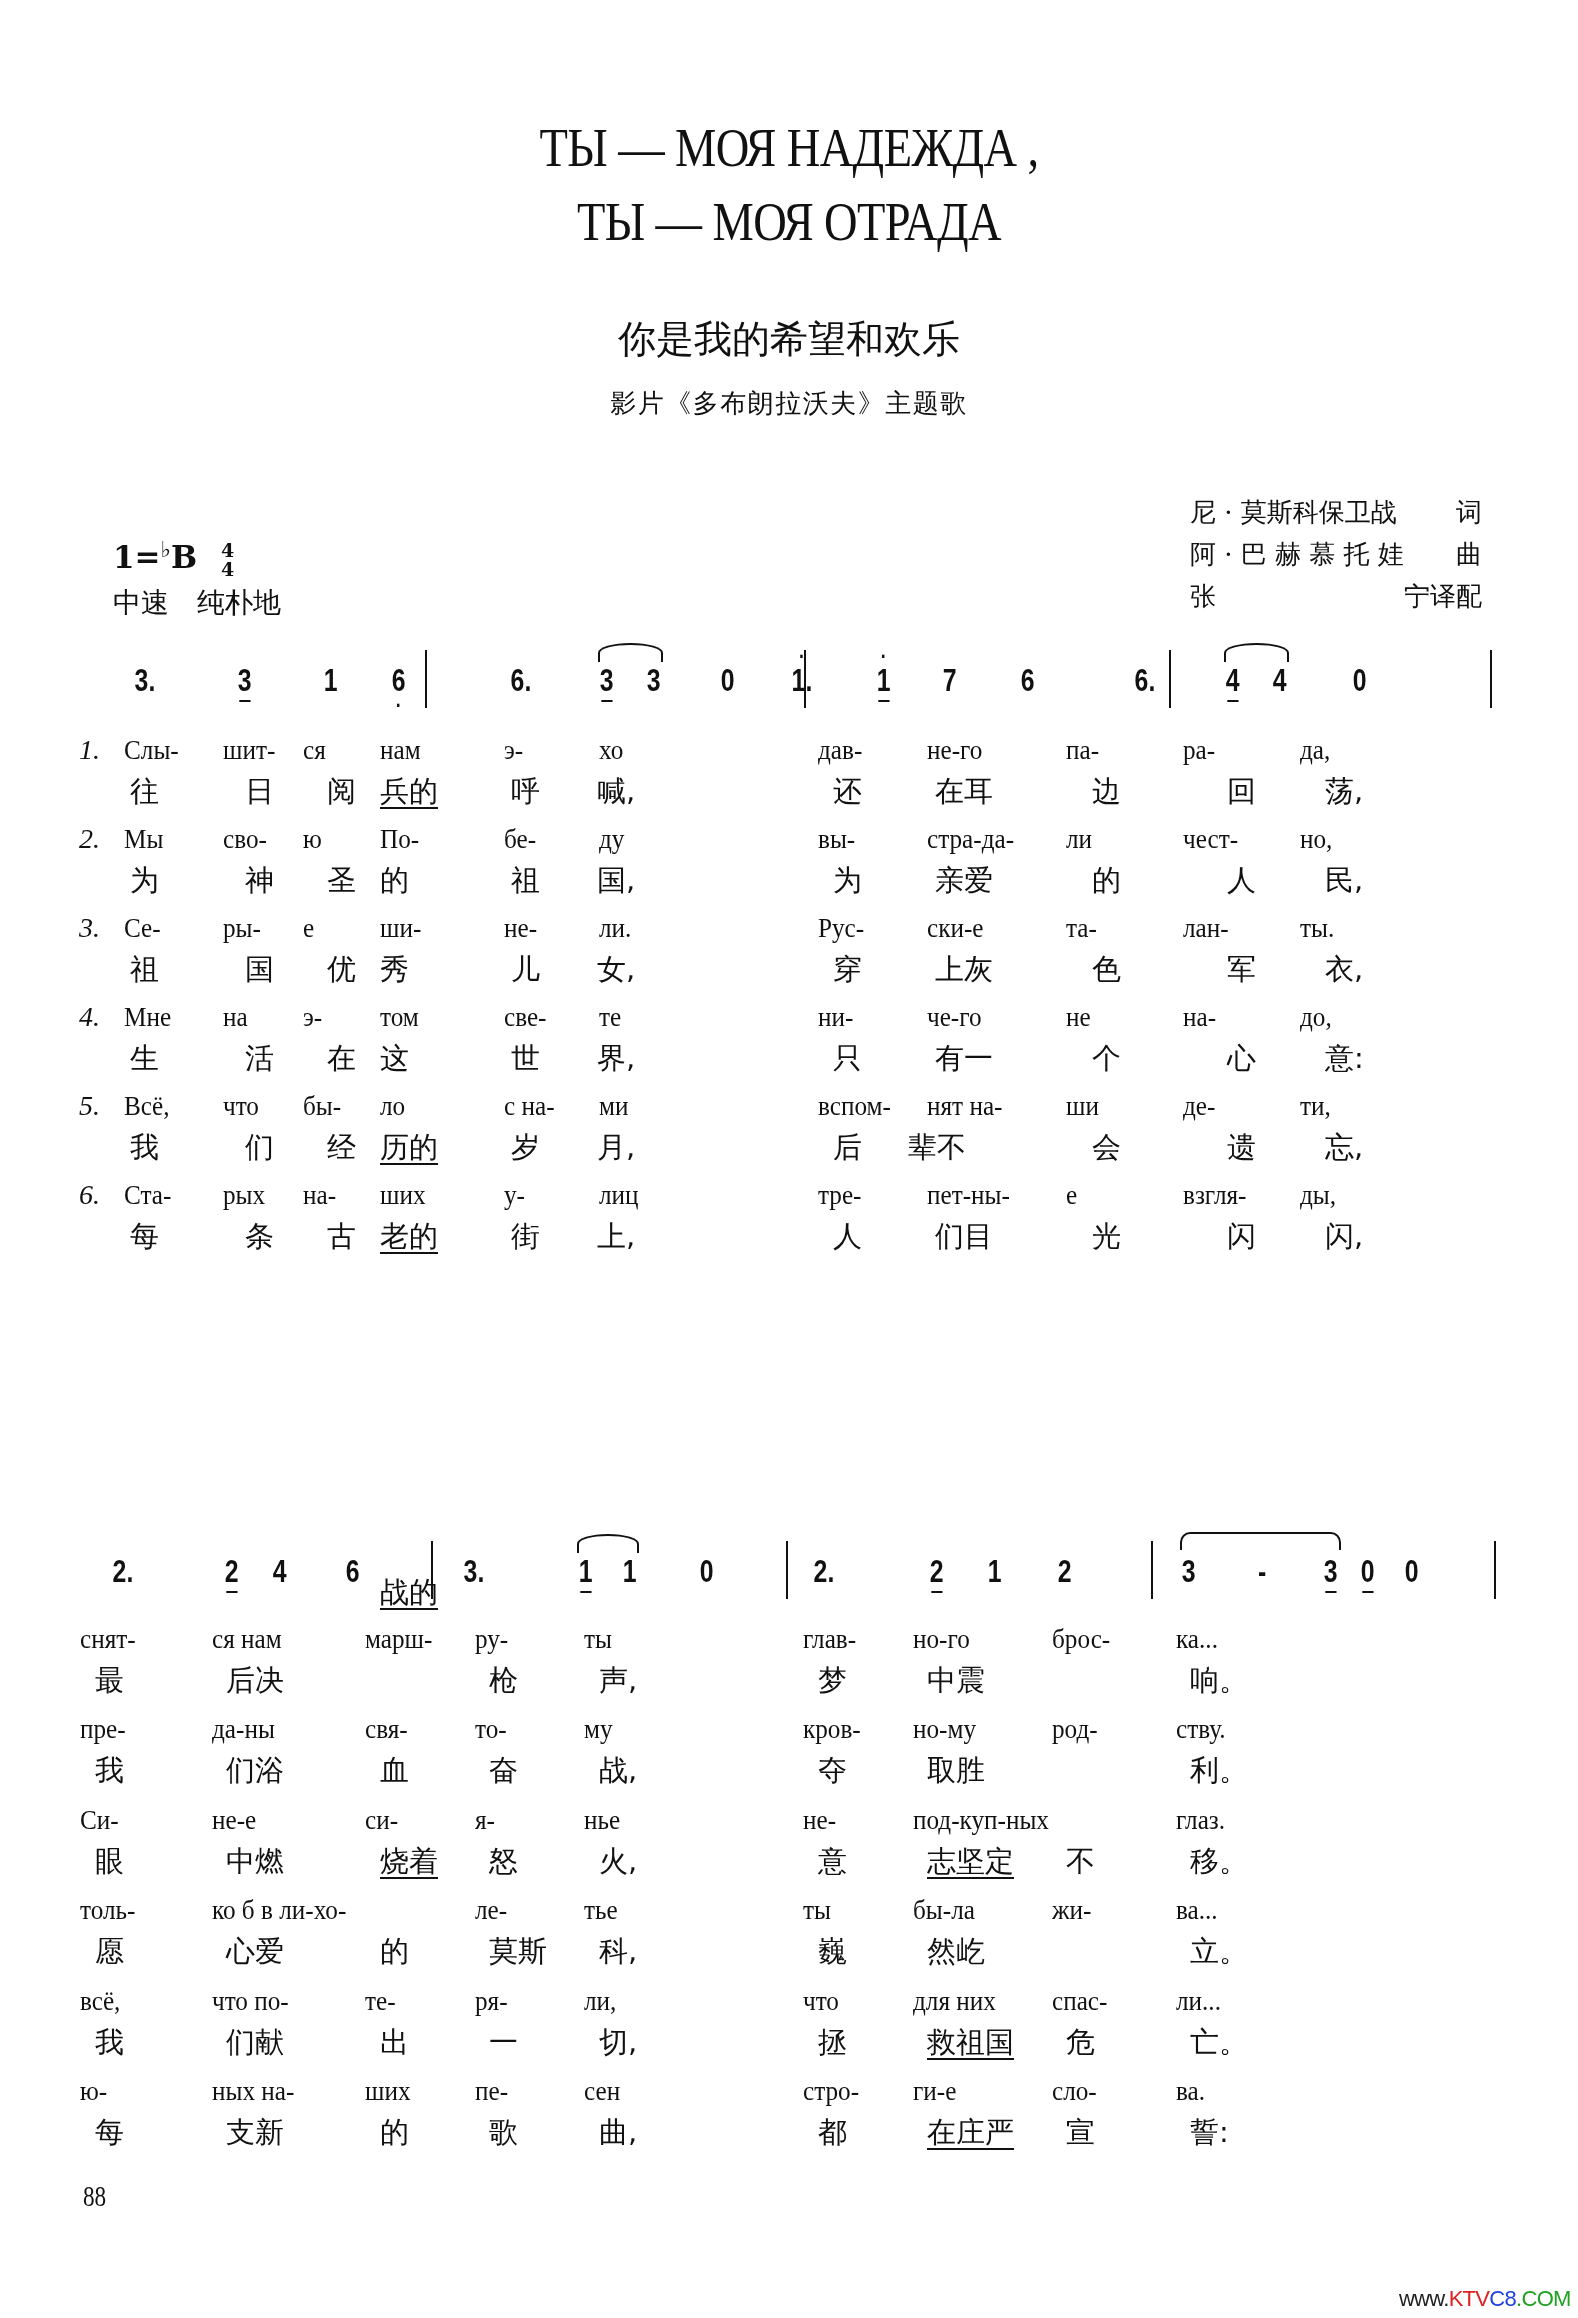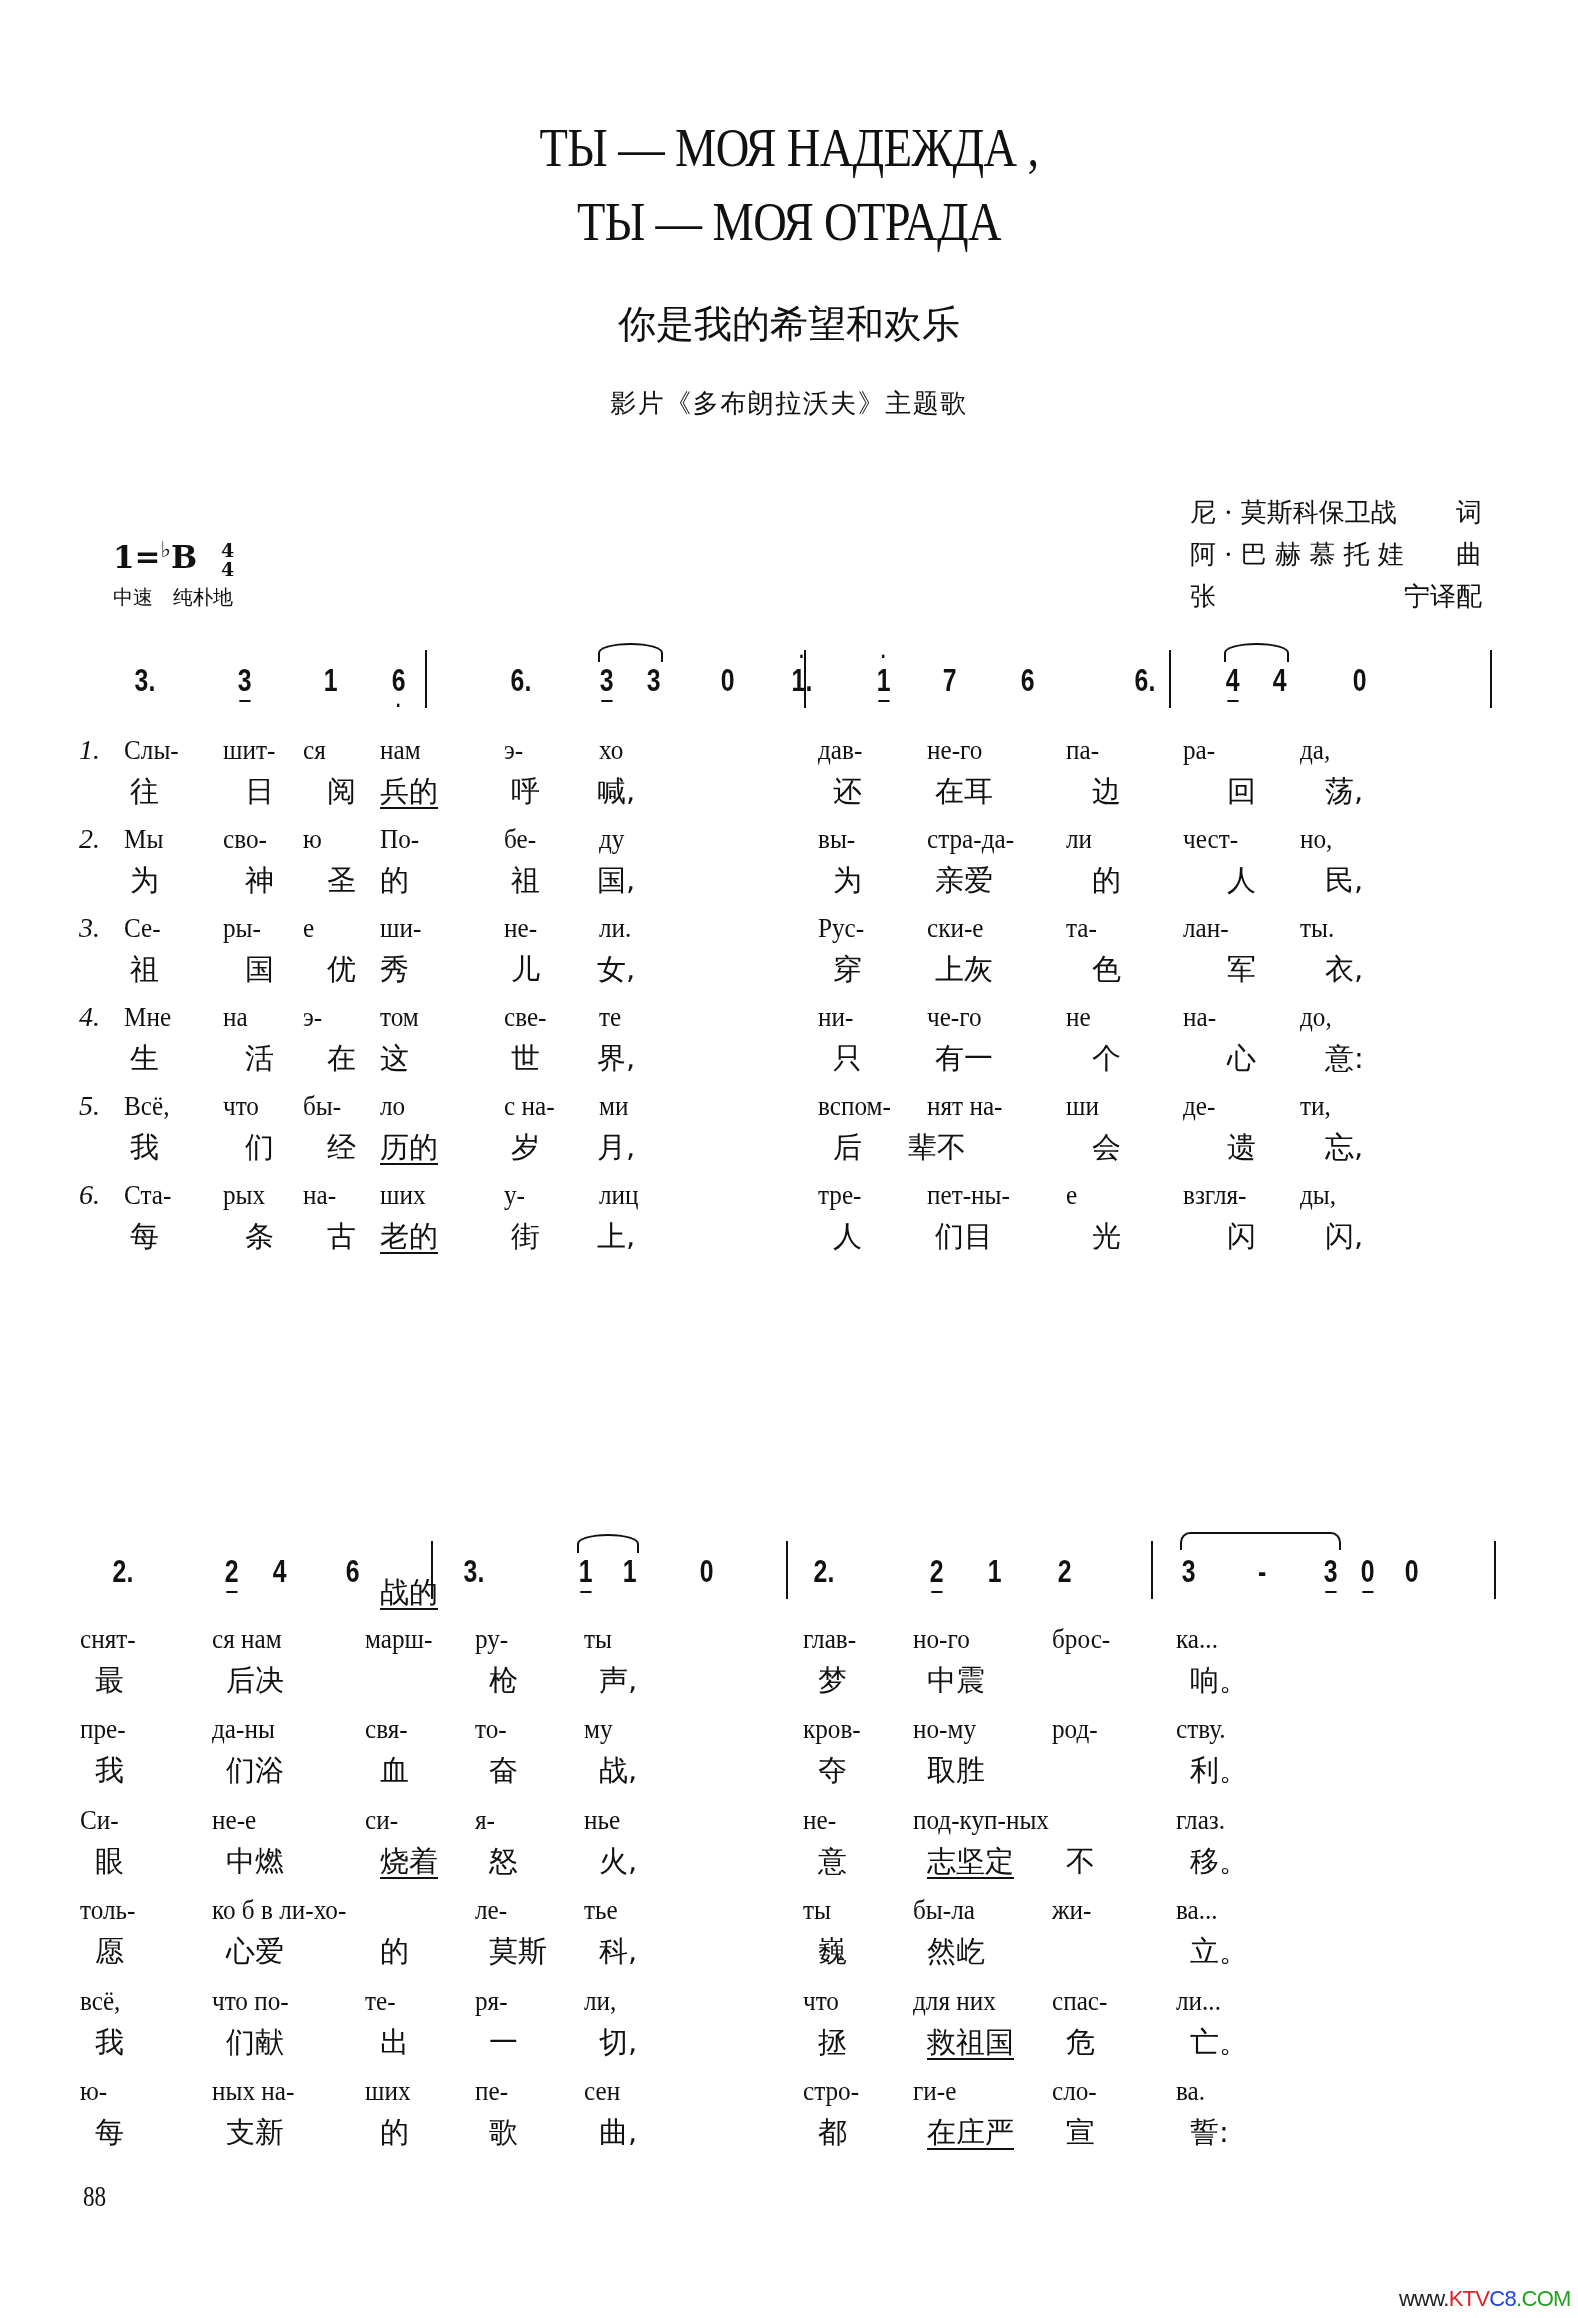--- a/index.html
+++ b/index.html
@@ -18,21 +18,21 @@
   .film-cn { left: 0; width: 1578px; text-align: center; font-size: 26px;
     font-family: "DejaVu Serif", serif; letter-spacing: 1.5px; }
   .credits { left: 1190px; width: 292px; font-size: 26px;
     font-family: "DejaVu Serif", serif; line-height: 42px; }
   .credit-line { display: flex; justify-content: space-between; }
   .key { left: 113px; top: 537px; font-family: "DejaVu Serif", serif; font-weight: bold; font-size: 31px; }
   .key .flat { font-size: 22px; vertical-align: super; font-weight: normal; }
   .key .ts { display: inline-block; vertical-align: middle; text-align: center;
     font-size: 19px; line-height: 19px; margin-left: 13px; }
   .key .ts span { display: block; }
-  .tempo { left: 113px; top: 584px; font-size: 20px; font-family: Liberation Mono, monospace; }
+  .tempo { left: 113px; top: 584px; font-size: 28px; font-family: Liberation Mono, monospace; }
 
   .notes-row { position: absolute; left: 110px; height: 66px; width: 1388px; }
   .note {
     position: absolute; font-family: "Liberation Sans", "DejaVu Sans", sans-serif;
     font-weight: bold; font-size: 31px; top: 13px; transform: scaleX(0.8);
   }
   .note.ul::after { content: ""; position: absolute; left: 1.5px; right: 1.5px; bottom: -2.9px; height: 2.2px; background: #111; }
   .dot-above::before { content: "·"; position: absolute; top: -19px; left: 0; right: 0; text-align: center; font-size: 22px; }
   .dot-below::before { content: "·"; position: absolute; bottom: -20.4px; left: 0; right: 0; text-align: center; font-size: 22px; }
   .bar { position: absolute; top: 0; width: 2.2px; height: 58px; background: #111; }
@@ -46,21 +46,21 @@
 
   .page-num { left: 80px; top: 2180px; font-size: 29px; font-family: "Liberation Serif", serif; transform: scaleX(0.8); }
   .watermark { right: 7.3px; bottom: 7.3px; font-family: "Liberation Sans", sans-serif; font-size: 22px; letter-spacing: -0.7px; }
   .wm-a { color: #222; } .wm-b { color: #e02020; } .wm-c { color: #2040e0; } .wm-d { color: #20a020; }
 </style>
 </head>
 <body>
 
 <div class="abs title" style="top:117px;">ТЫ — МОЯ   НАДЕЖДА ,</div>
 <div class="abs title" style="top:191px;">ТЫ — МОЯ   ОТРАДА</div>
-<div class="abs subtitle-cn" style="top:299px;">你是我的希望和欢乐</div>
+<div class="abs subtitle-cn" style="top:314px;">你是我的希望和欢乐</div>
 <div class="abs film-cn" style="top:386px;">影片《多布朗拉沃夫》主题歌</div>
 
 <div class="abs credits" style="top:491px;">
   <div class="credit-line">
     <span>尼 · 莫斯科保卫战</span>
       <span>词</span>
   </div>
   <div class="credit-line">
     <span>阿 · 巴 赫 慕 托 娃</span>
       <span>曲</span>

